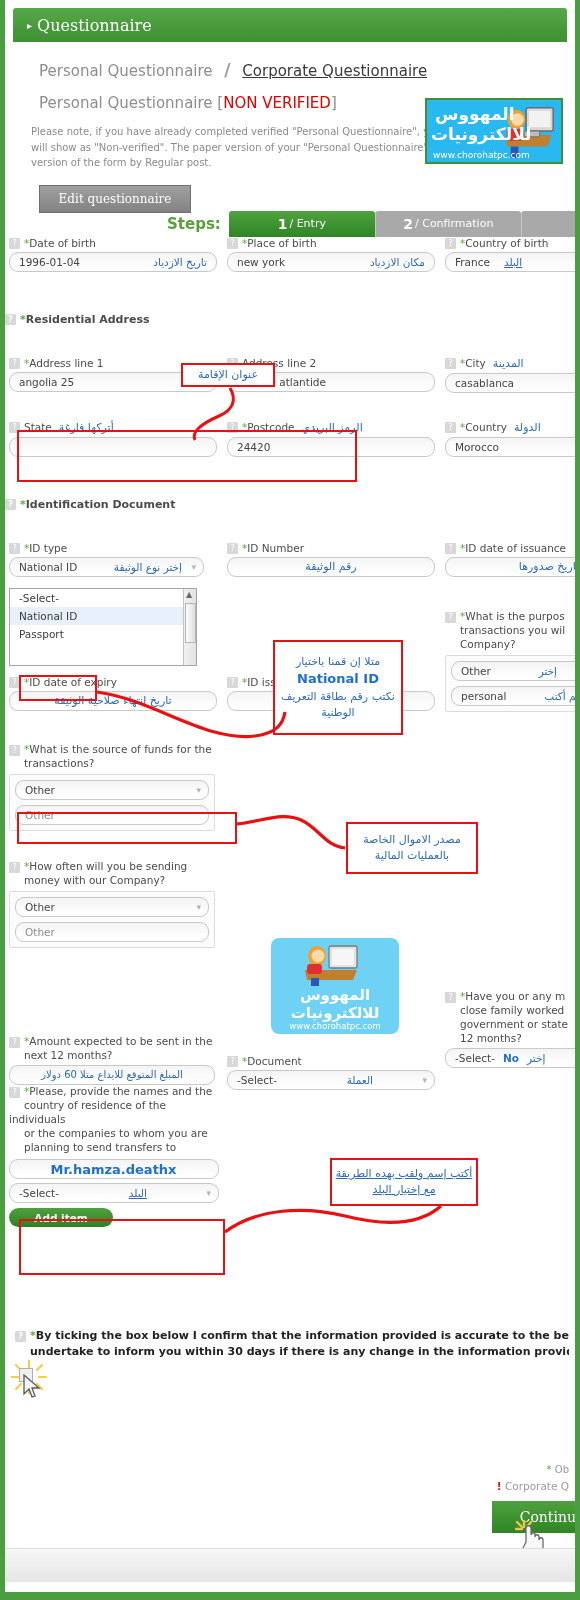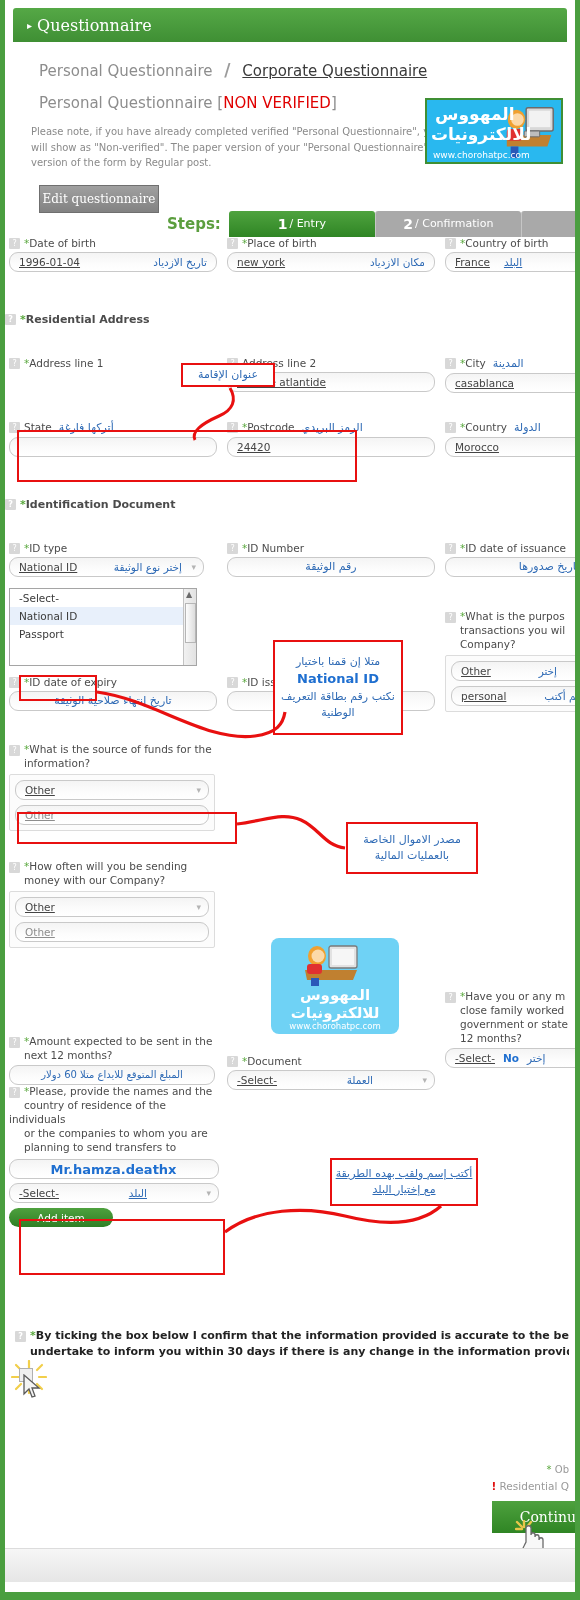--- a/index.html
+++ b/index.html
@@ -85,21 +85,21 @@
   .note {
     padding:12px 10px 0 14px;
     font-size:10px; color:#8a8a8a; line-height:1.55;
     white-space:nowrap; overflow:hidden;
   }
   .note .l { display:block; }
 
   
   .editq {
     margin:14px 0 0 22px;
-    width:120px; height:28px;
+    width:152px; height:28px;
     background:linear-gradient(to bottom,#a0a0a0 0%,#828282 100%);
     border:1px solid #6f6f6f;
     color:#fff;
     font-family:"DejaVu Serif","Liberation Serif",serif;
     font-size:12px;
     display:flex; align-items:center; justify-content:center;
   }
 
   
   .steps-row {
@@ -145,21 +145,21 @@
     height:20px;
     border:1px solid #c9c9c9;
     border-radius:9px;
     background:linear-gradient(to bottom,#f4f4f4 0%,#fcfcfc 60%,#ffffff 100%);
     display:flex; align-items:center;
     padding:0 9px;
     font-size:10.5px; color:#444;
     position:relative;
     overflow:hidden;
   }
-  .inp .val { color:#444;text-decoration:underline; }
+  .inp .val { color:#444; }
   .inp .arh { color:#2e6ab5; direction:rtl; margin-left:auto; font-size:10.5px;}
   .inp.sel::after {
     content:"\25BE"; position:absolute; right:7px; color:#b4b4b4; font-size:9px;
   }
 
   
   .ddlist {
     position:absolute;
     width:188px;
     background:#fff; border:1px solid #a5a5a5;
@@ -203,21 +203,21 @@
     padding:5px; border-radius:2px;
   }
   .grp .inp { margin-top:0; }
   .grp .inp + .inp { margin-top:5px; }
 
   .addbtn {
     width:104px; height:19px; margin-top:5px;
     background:linear-gradient(to bottom,#4ea13e 0%,#2f7f25 100%);
     border-radius:10px;
     color:#fff; font-size:10.5px;
-    display:flex; align-items:center; justify-content:center;
+    display:flex; align-items:center; justify-content:center;font-weight:bold;
   }
 
   .confirm {
     position:absolute; left:10px; top:1328px; right:6px;
     font-size:11px; font-weight:bold; color:#222; line-height:1.45;
     white-space:nowrap; overflow:hidden;
   }
   .confirm .qm { vertical-align:middle; }
   .tickbox {
     position:absolute; left:14px; top:1368px;
@@ -369,20 +369,23 @@
             <span>Residential Address</span>
           </div>
     </div>
 
     <div class="fld" style="left:4px; top:120px; width:208px;">
       <div class="lbl">
             <span class="qm">?</span>
             <span class="req">*</span>
             <span>Address line 1</span>
           </div>
+      <div class="inp">
+            <span class="val">angolia 25</span>
+          </div>
     </div>
     <div class="fld" style="left:222px; top:120px; width:208px;">
       <div class="lbl">
             <span class="qm">?</span>
             <span>Address line 2</span>
           </div>
       <div class="inp">
             <span class="val">avenue atlantide</span>
           </div>
     </div>
@@ -515,21 +518,21 @@
             <span>ID issuing authority</span>
           </div>
       <div class="inp" style="justify-content:center;">
             <span class="ar" style="margin:0;">مكان صدور الوثيقة</span>
           </div>
     </div>
 
     <div class="fld" style="left:4px; top:505px; width:206px;">
       <div class="lbl lbl-wrap" style="display:block;">
         <span class="qm">?</span><span class="req">*</span><span>What is the source of funds for the</span><br>
-        <span style="margin-left:15px;">information?</span>
+        <span style="margin-left:15px;">transactions?</span>
       </div>
       <div class="grp" style="margin-top:4px; width:206px;">
         <div class="inp sel">
               <span class="val">Other</span>
             </div>
         <div class="inp">
               <span class="val" style="color:#8d8d8d;">Other</span>
             </div>
       </div>
     </div>
@@ -674,21 +677,21 @@
   <svg class="cursor1" viewBox="0 0 20 26">
     <path d="M1,1 L1,20 L6,15 L9,23 L12,22 L9,14 L16,14 Z" fill="#f4f4f4" stroke="#5a5a5a" stroke-width="1.3"></path>
   </svg>
 
   <div class="oblig">
     <span class="star">*</span>
     <span>Ob</span>
   </div>
   <div class="unver">
     <span class="bang">!</span>
-    <span>Residential Q</span>
+    <span>Corporate Q</span>
   </div>
   <div class="continue">Continue</div>
   <svg class="cursor2" viewBox="0 0 34 42">
     <g stroke="#e8c64a" stroke-width="2.4" stroke-linecap="round">
       <line x1="9" y1="1" x2="9" y2="7"></line>
           <line x1="1" y1="9" x2="7" y2="9"></line>
       <line x1="2" y1="2" x2="7" y2="7"></line>
           <line x1="16" y1="2" x2="12" y2="7"></line>
     </g>
     <path d="M11,8 L11,22 L9,26 C6,31 9,38 14,39 L22,39 C26,38 28,34 28,30 L28,20 C28,17 24,17 24,20 L24,17 C24,14 20,14 20,17 L20,15 C20,12 16,12 16,15 L16,8 C16,5 11,5 11,8 Z" fill="#f8f8f8" stroke="#6a6a6a" stroke-width="1.3"></path>

